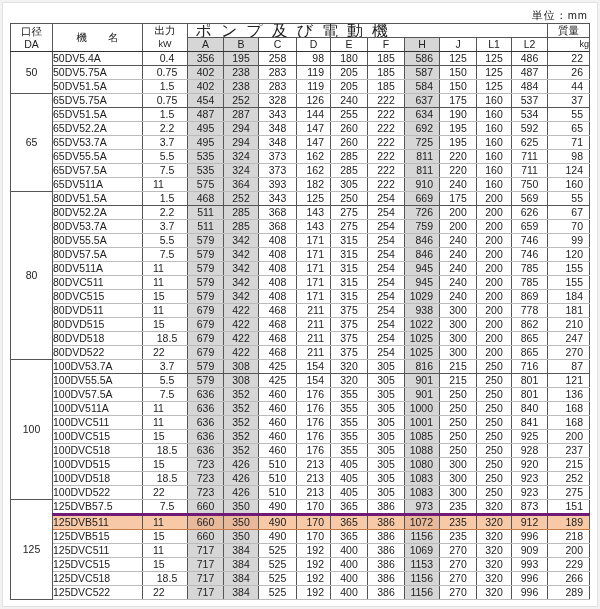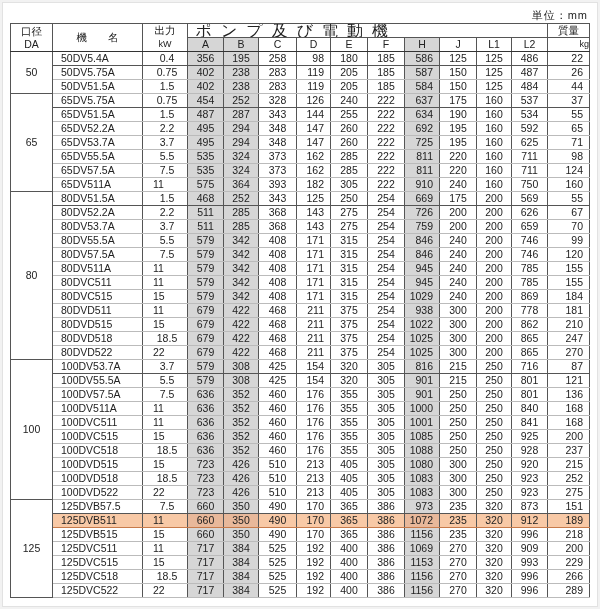--- a/index.html
+++ b/index.html
@@ -3,27 +3,27 @@
 <meta charset="utf-8">
 <style>
   html, body { margin:0; padding:0; background:#f2f2f2; }
   body { width:600px; height:609px; position:relative; font-family:"Liberation Sans", sans-serif; overflow:hidden; }
   .frame { position:absolute; left:2px; top:2px; width:594px; height:603px; background:#ffffff; border:1px solid #e2e2e2; }
   .unit { position:absolute; right:12px; top:8px; font-size:11px; color:#222; letter-spacing:1px;margin-left:36px; }
   table { position:absolute; left:10px; top:23px; border-collapse:collapse; font-size:10.5px; color:#222; table-layout:fixed; }
   td, th { border:1px solid #555; padding:0; height:13px; line-height:13px; text-align:center; font-weight:normal; white-space:nowrap; overflow:hidden; }
   th { height:13px; }
   .hdr-tall { border-bottom:1.5px solid #333; }
-  td.name { text-align:left; padding-left:8px; }
+  td.name { text-align:left; padding-left:0; }
   td.kw { text-align:left; padding-left:10px; }
   td.kw.c { text-align:center; padding-left:4px; }
   .shade { background:#d6d6d6; }
   tr.inner td { border-top:1px solid #bbb; border-bottom:1px solid #bbb; }
   tr.grpstart td { border-top:1.5px solid #333; }
-  tr.hl td { background:#f8c9a6; border-top:1px solid #701a75; border-bottom:1px solid #c77a4a; }
+  tr.hl td { background:#f8c9a6; border-top:3px solid #701a75; border-bottom:1px solid #c77a4a; }
   tr.hl td.shade { background:#e8b89a; }
   td.da { background:#fff !important; }
   td.right { text-align:right; padding-right:6px; }
   .pumphdr { letter-spacing:9px; font-size:16px; text-align:right; padding-right:150px; }
   .watermark { position:absolute; left:360px; top:560px; font-size:40px; color:rgba(160,160,160,0.25); font-weight:bold; letter-spacing:2px; pointer-events:none; }
 </style>
 </head>
 <body>
 
 <div class="frame"></div>

